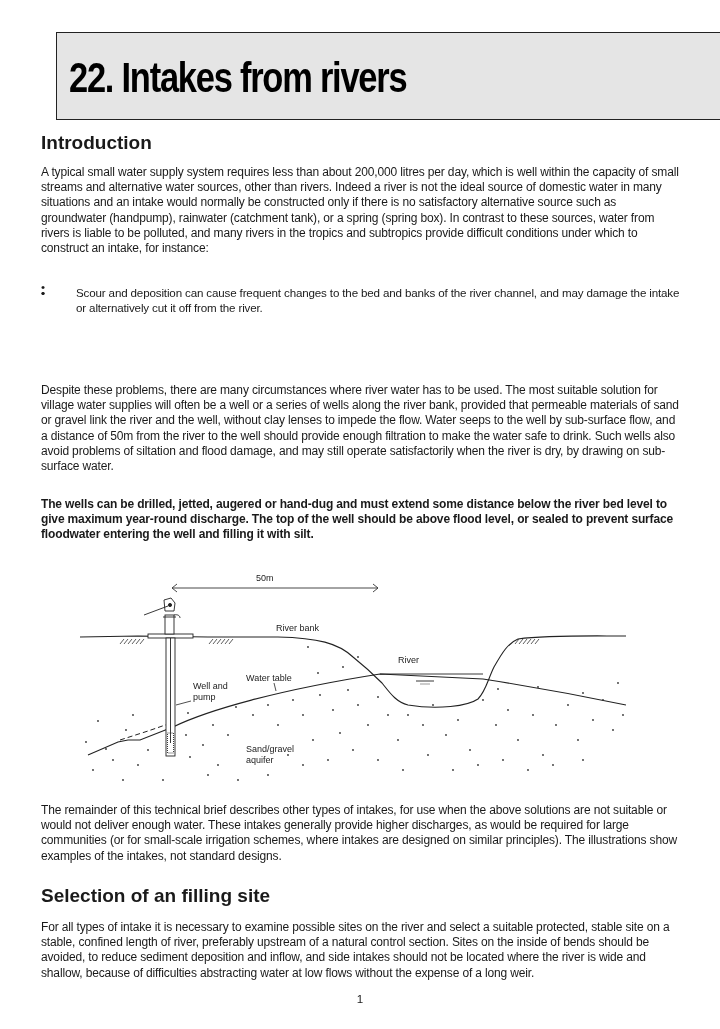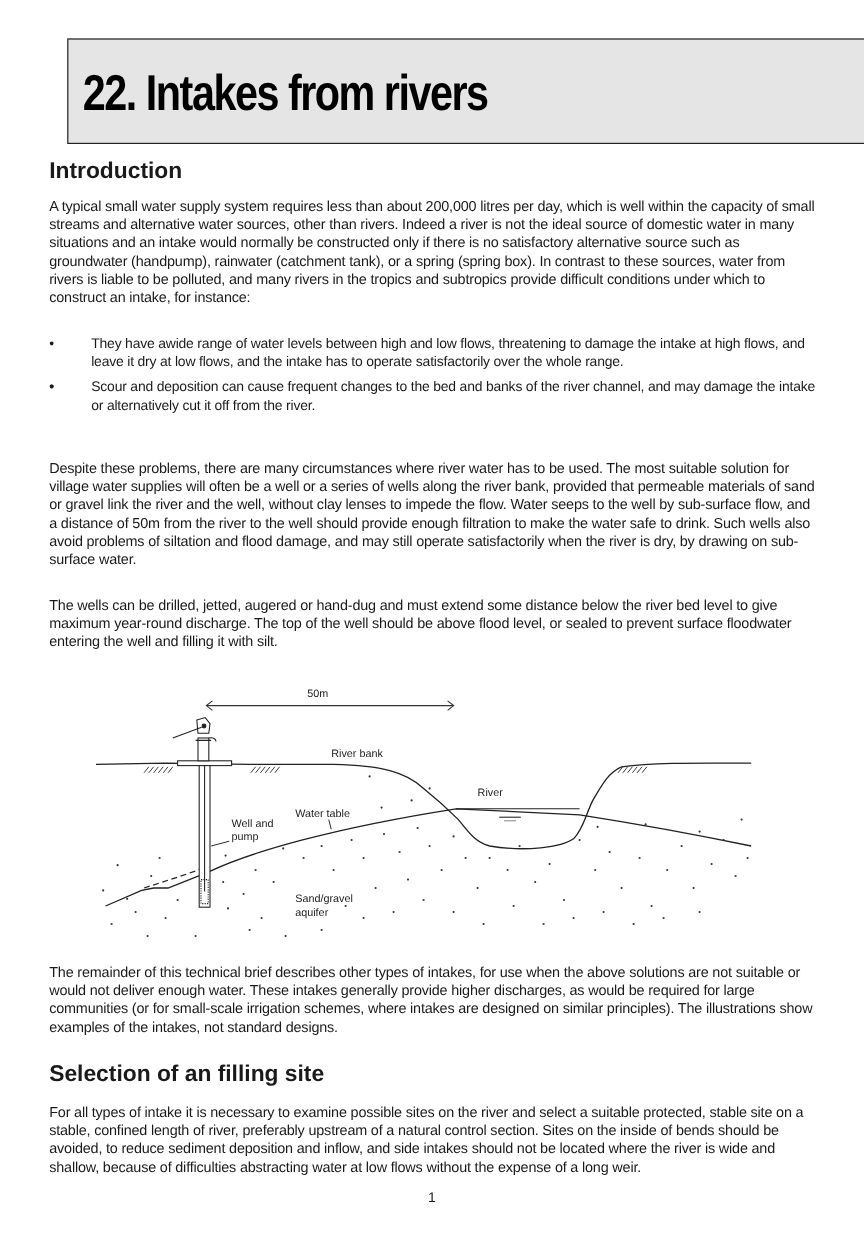--- a/index.html
+++ b/index.html
@@ -32,34 +32,33 @@
   <h1 class="title-text">22. Intakes from rivers</h1>
 </div>
 
 <h2 class="h2" style="top:134px;">Introduction</h2>
 
 <p class="para" style="top:165px;">A typical small water supply system requires less than about 200,000 litres per day, which is well within the capacity of small streams and alternative water sources, other than rivers. Indeed a river is not the ideal source of domestic water in many situations and an intake would normally be constructed only if there is no satisfactory alternative source such as groundwater (handpump), rainwater (catchment tank), or a spring (spring box). In contrast to these sources, water from rivers is liable to be polluted, and many rivers in the tropics and subtropics provide difficult conditions under which to construct an intake, for instance:</p>
 
 <ul class="bullets">
   <li>
     <span class="bullet-dot">•</span>
-    <span>They have awide range of water levels between high and low flows, threatening to damage the intake at high flows, and leave it dry at low flows, and the intake has to operate satisfactorily over the whole range.</span>
   </li>
   <li>
     <span class="bullet-dot">•</span>
   </li>
   <li>
     <span class="bullet-dot">•</span>
     <span>Scour and deposition can cause frequent changes to the bed and banks of the river channel, and may damage the intake or alternatively cut it off from the river.</span>
   </li>
 </ul>
 
 <p class="para" style="top:383px;">Despite these problems, there are many circumstances where river water has to be used. The most suitable solution for village water supplies will often be a well or a series of wells along the river bank, provided that permeable materials of sand or gravel link the river and the well, without clay lenses to impede the flow. Water seeps to the well by sub-surface flow, and a distance of 50m from the river to the well should provide enough filtration to make the water safe to drink. Such wells also avoid problems of siltation and flood damage, and may still operate satisfactorily when the river is dry, by drawing on sub-surface water.</p>
 
-<p class="para" style="top:497px;">The wells can be drilled, jetted, augered or hand-dug and must extend some distance below the river bed level to give maximum year-round discharge. The top of the well should be above flood level, or sealed to prevent surface floodwater entering the well and filling it with silt.</p>
+<p class="para" style="top:497px;font-weight:bold;">The wells can be drilled, jetted, augered or hand-dug and must extend some distance below the river bed level to give maximum year-round discharge. The top of the well should be above flood level, or sealed to prevent surface floodwater entering the well and filling it with silt.</p>
 
 <svg class="diagram" viewBox="0 0 560 225">
 
   <g stroke="#333" stroke-width="0.9" fill="none">
     <line x1="94" y1="23" x2="300" y2="23"></line>
     <polyline points="99,19 94,23 99,27"></polyline>
     <polyline points="295,19 300,23 295,27"></polyline>
   </g>
   <text x="178" y="16">50m</text>
 

